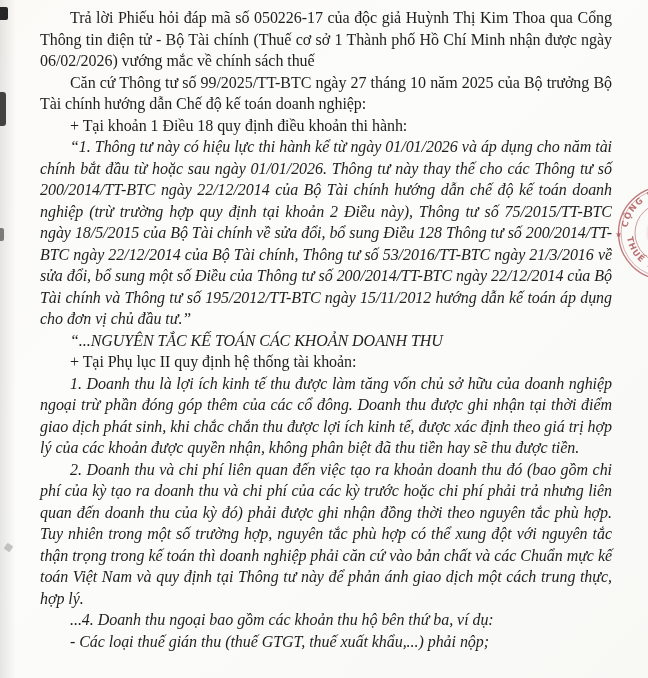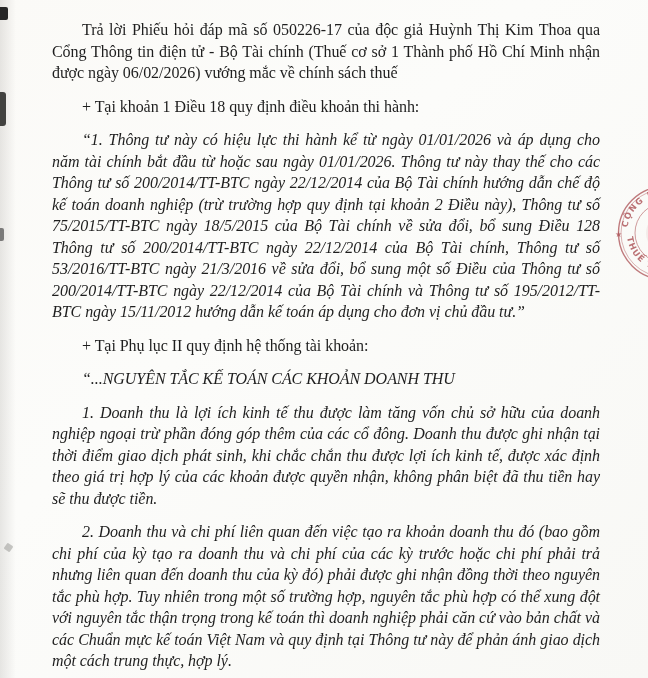--- a/index.html
+++ b/index.html
@@ -29,21 +29,21 @@
 
   .doc-text {
     position: absolute;
     left: 40px; top: 7px;
     width: 572px;
     font-size: 16px;
     line-height: 21.5px;
     text-align: justify;
     letter-spacing: -0.05px;
   }
-  .para { margin: 12px; text-indent: 30px; }
+  .para { margin: 0; text-indent: 30px; }
   .para.italic { font-style: italic; }
 
   .stamp {
     position: absolute;
     left: 596px; top: 163px;
     width: 145px; height: 145px;
   }
   .stamp-text {
     font-family: "DejaVu Sans", sans-serif;
     font-size: 8.5px;
@@ -63,27 +63,29 @@
 <div class="page">
 
   <div class="edge-shade"></div>
   <div class="artifact a1"></div>
   <div class="artifact a2"></div>
   <div class="artifact a3"></div>
   <div class="artifact a4"></div>
 
   <div class="doc-text">
     <p class="para">Trả lời Phiếu hỏi đáp mã số 050226-17 của độc giả Huỳnh Thị Kim Thoa qua Cổng Thông tin điện tử - Bộ Tài chính (Thuế cơ sở 1 Thành phố Hồ Chí Minh nhận được ngày 06/02/2026) vướng mắc về chính sách thuế</p>
+    <p class="para">Căn cứ Thông tư số 99/2025/TT-BTC ngày 27 tháng 10 năm 2025 của Bộ trưởng Bộ Tài chính hướng dẫn Chế độ kế toán doanh nghiệp:</p>
     <p class="para">+ Tại khoản 1 Điều 18 quy định điều khoản thi hành:</p>
     <p class="para italic">“1. Thông tư này có hiệu lực thi hành kể từ ngày 01/01/2026 và áp dụng cho năm tài chính bắt đầu từ hoặc sau ngày 01/01/2026. Thông tư này thay thế cho các Thông tư số 200/2014/TT-BTC ngày 22/12/2014 của Bộ Tài chính hướng dẫn chế độ kế toán doanh nghiệp (trừ trường hợp quy định tại khoản 2 Điều này), Thông tư số 75/2015/TT-BTC ngày 18/5/2015 của Bộ Tài chính về sửa đổi, bổ sung Điều 128 Thông tư số 200/2014/TT-BTC ngày 22/12/2014 của Bộ Tài chính, Thông tư số 53/2016/TT-BTC ngày 21/3/2016 về sửa đổi, bổ sung một số Điều của Thông tư số 200/2014/TT-BTC ngày 22/12/2014 của Bộ Tài chính và Thông tư số 195/2012/TT-BTC ngày 15/11/2012 hướng dẫn kế toán áp dụng cho đơn vị chủ đầu tư.”</p>
+    <p class="para italic">“...NGUYÊN TẮC KẾ TOÁN CÁC KHOẢN DOANH THU</p>
     <p class="para">+ Tại Phụ lục II quy định hệ thống tài khoản:</p>
-    <p class="para italic">“...NGUYÊN TẮC KẾ TOÁN CÁC KHOẢN DOANH THU</p>
     <p class="para italic">1. Doanh thu là lợi ích kinh tế thu được làm tăng vốn chủ sở hữu của doanh nghiệp ngoại trừ phần đóng góp thêm của các cổ đông. Doanh thu được ghi nhận tại thời điểm giao dịch phát sinh, khi chắc chắn thu được lợi ích kinh tế, được xác định theo giá trị hợp lý của các khoản được quyền nhận, không phân biệt đã thu tiền hay sẽ thu được tiền.</p>
     <p class="para italic">2. Doanh thu và chi phí liên quan đến việc tạo ra khoản doanh thu đó (bao gồm chi phí của kỳ tạo ra doanh thu và chi phí của các kỳ trước hoặc chi phí phải trả nhưng liên quan đến doanh thu của kỳ đó) phải được ghi nhận đồng thời theo nguyên tắc phù hợp. Tuy nhiên trong một số trường hợp, nguyên tắc phù hợp có thể xung đột với nguyên tắc thận trọng trong kế toán thì doanh nghiệp phải căn cứ vào bản chất và các Chuẩn mực kế toán Việt Nam và quy định tại Thông tư này để phản ánh giao dịch một cách trung thực, hợp lý.</p>
     <p class="para italic">...4. Doanh thu ngoại bao gồm các khoản thu hộ bên thứ ba, ví dụ:</p>
+    <p class="para italic">- Các loại thuế gián thu (thuế GTGT, thuế xuất khẩu,...) phải nộp;</p>
   </div>
 
   <svg class="stamp" viewBox="0 0 145 145" aria-hidden="true">
     <defs>
       <path id="arcTop" d="M 31,70 A 38,38 0 0 1 69,32"></path>
       <path id="arcBottom" d="M 31,70 A 38,38 0 0 0 69,108"></path>
     </defs>
     <circle cx="69" cy="70" r="46.5" fill="none" stroke-width="1.4" opacity="0.8" stroke="#b05a5e"></circle>
     <circle cx="69" cy="70" r="44" fill="none" stroke-width="0.7" opacity="0.65" stroke="#b05a5e"></circle>
     <circle cx="69" cy="70" r="30" fill="none" stroke-width="1" opacity="0.6" stroke="#b05a5e"></circle>

